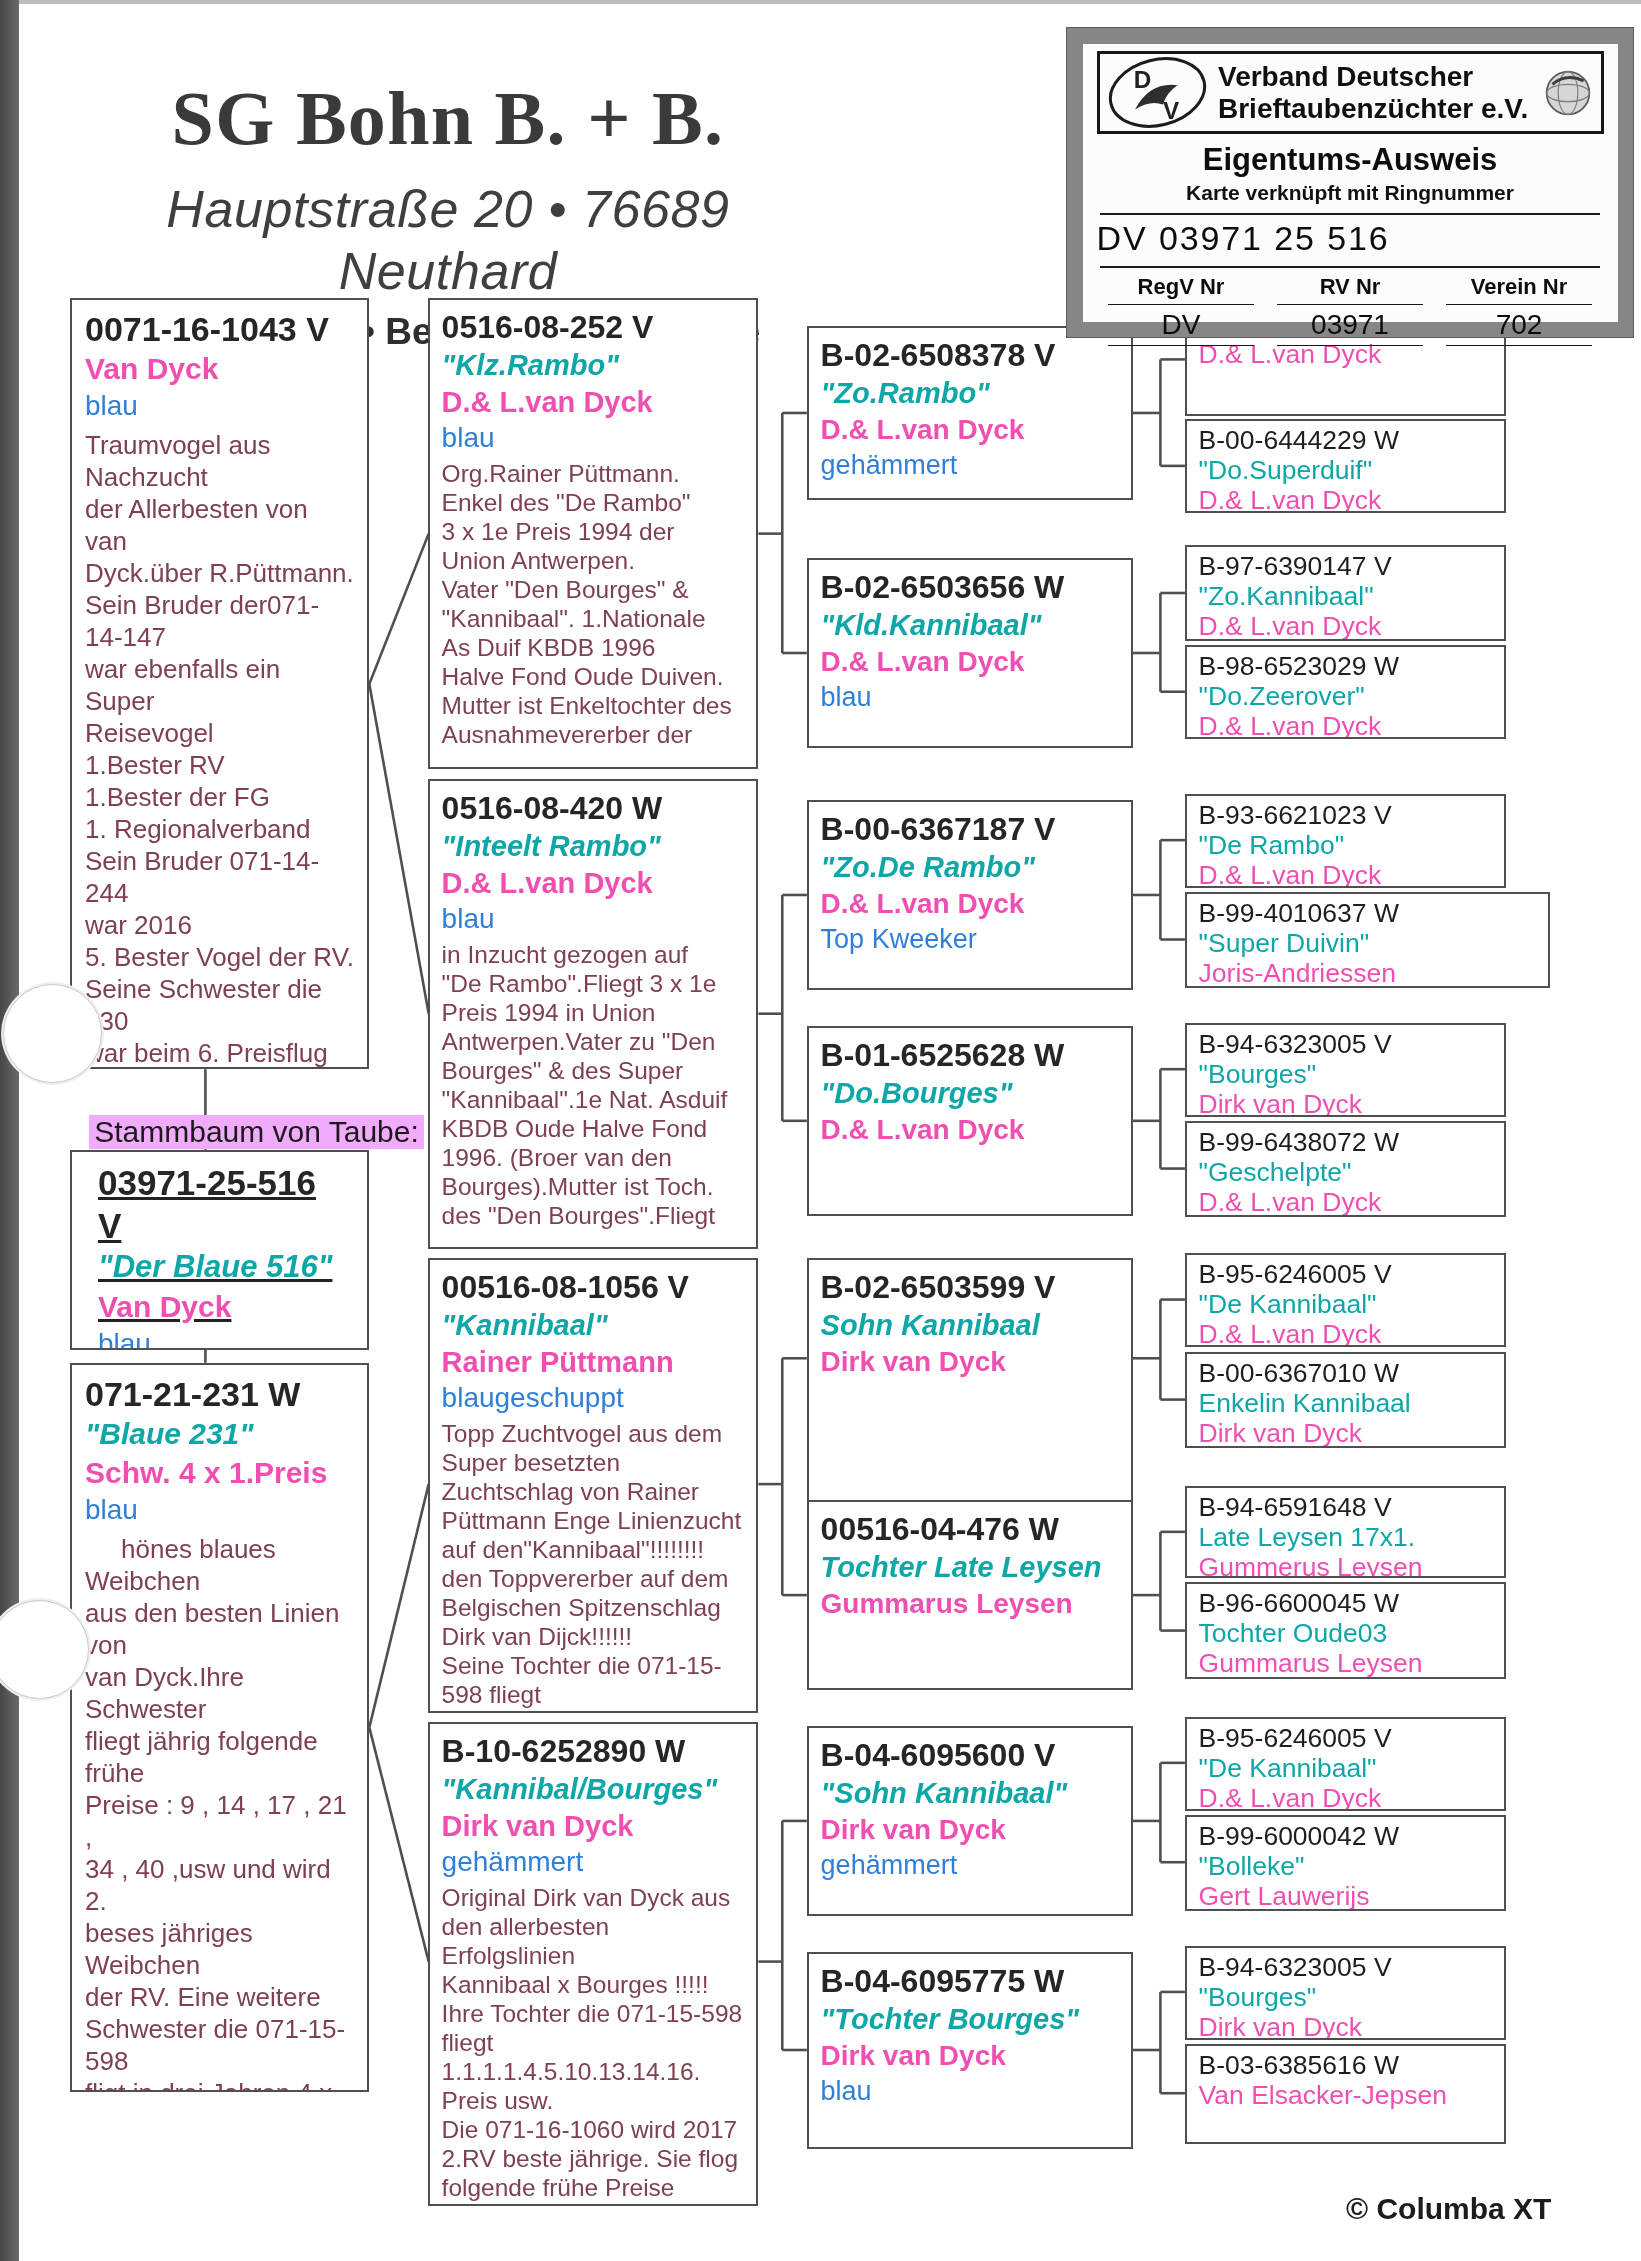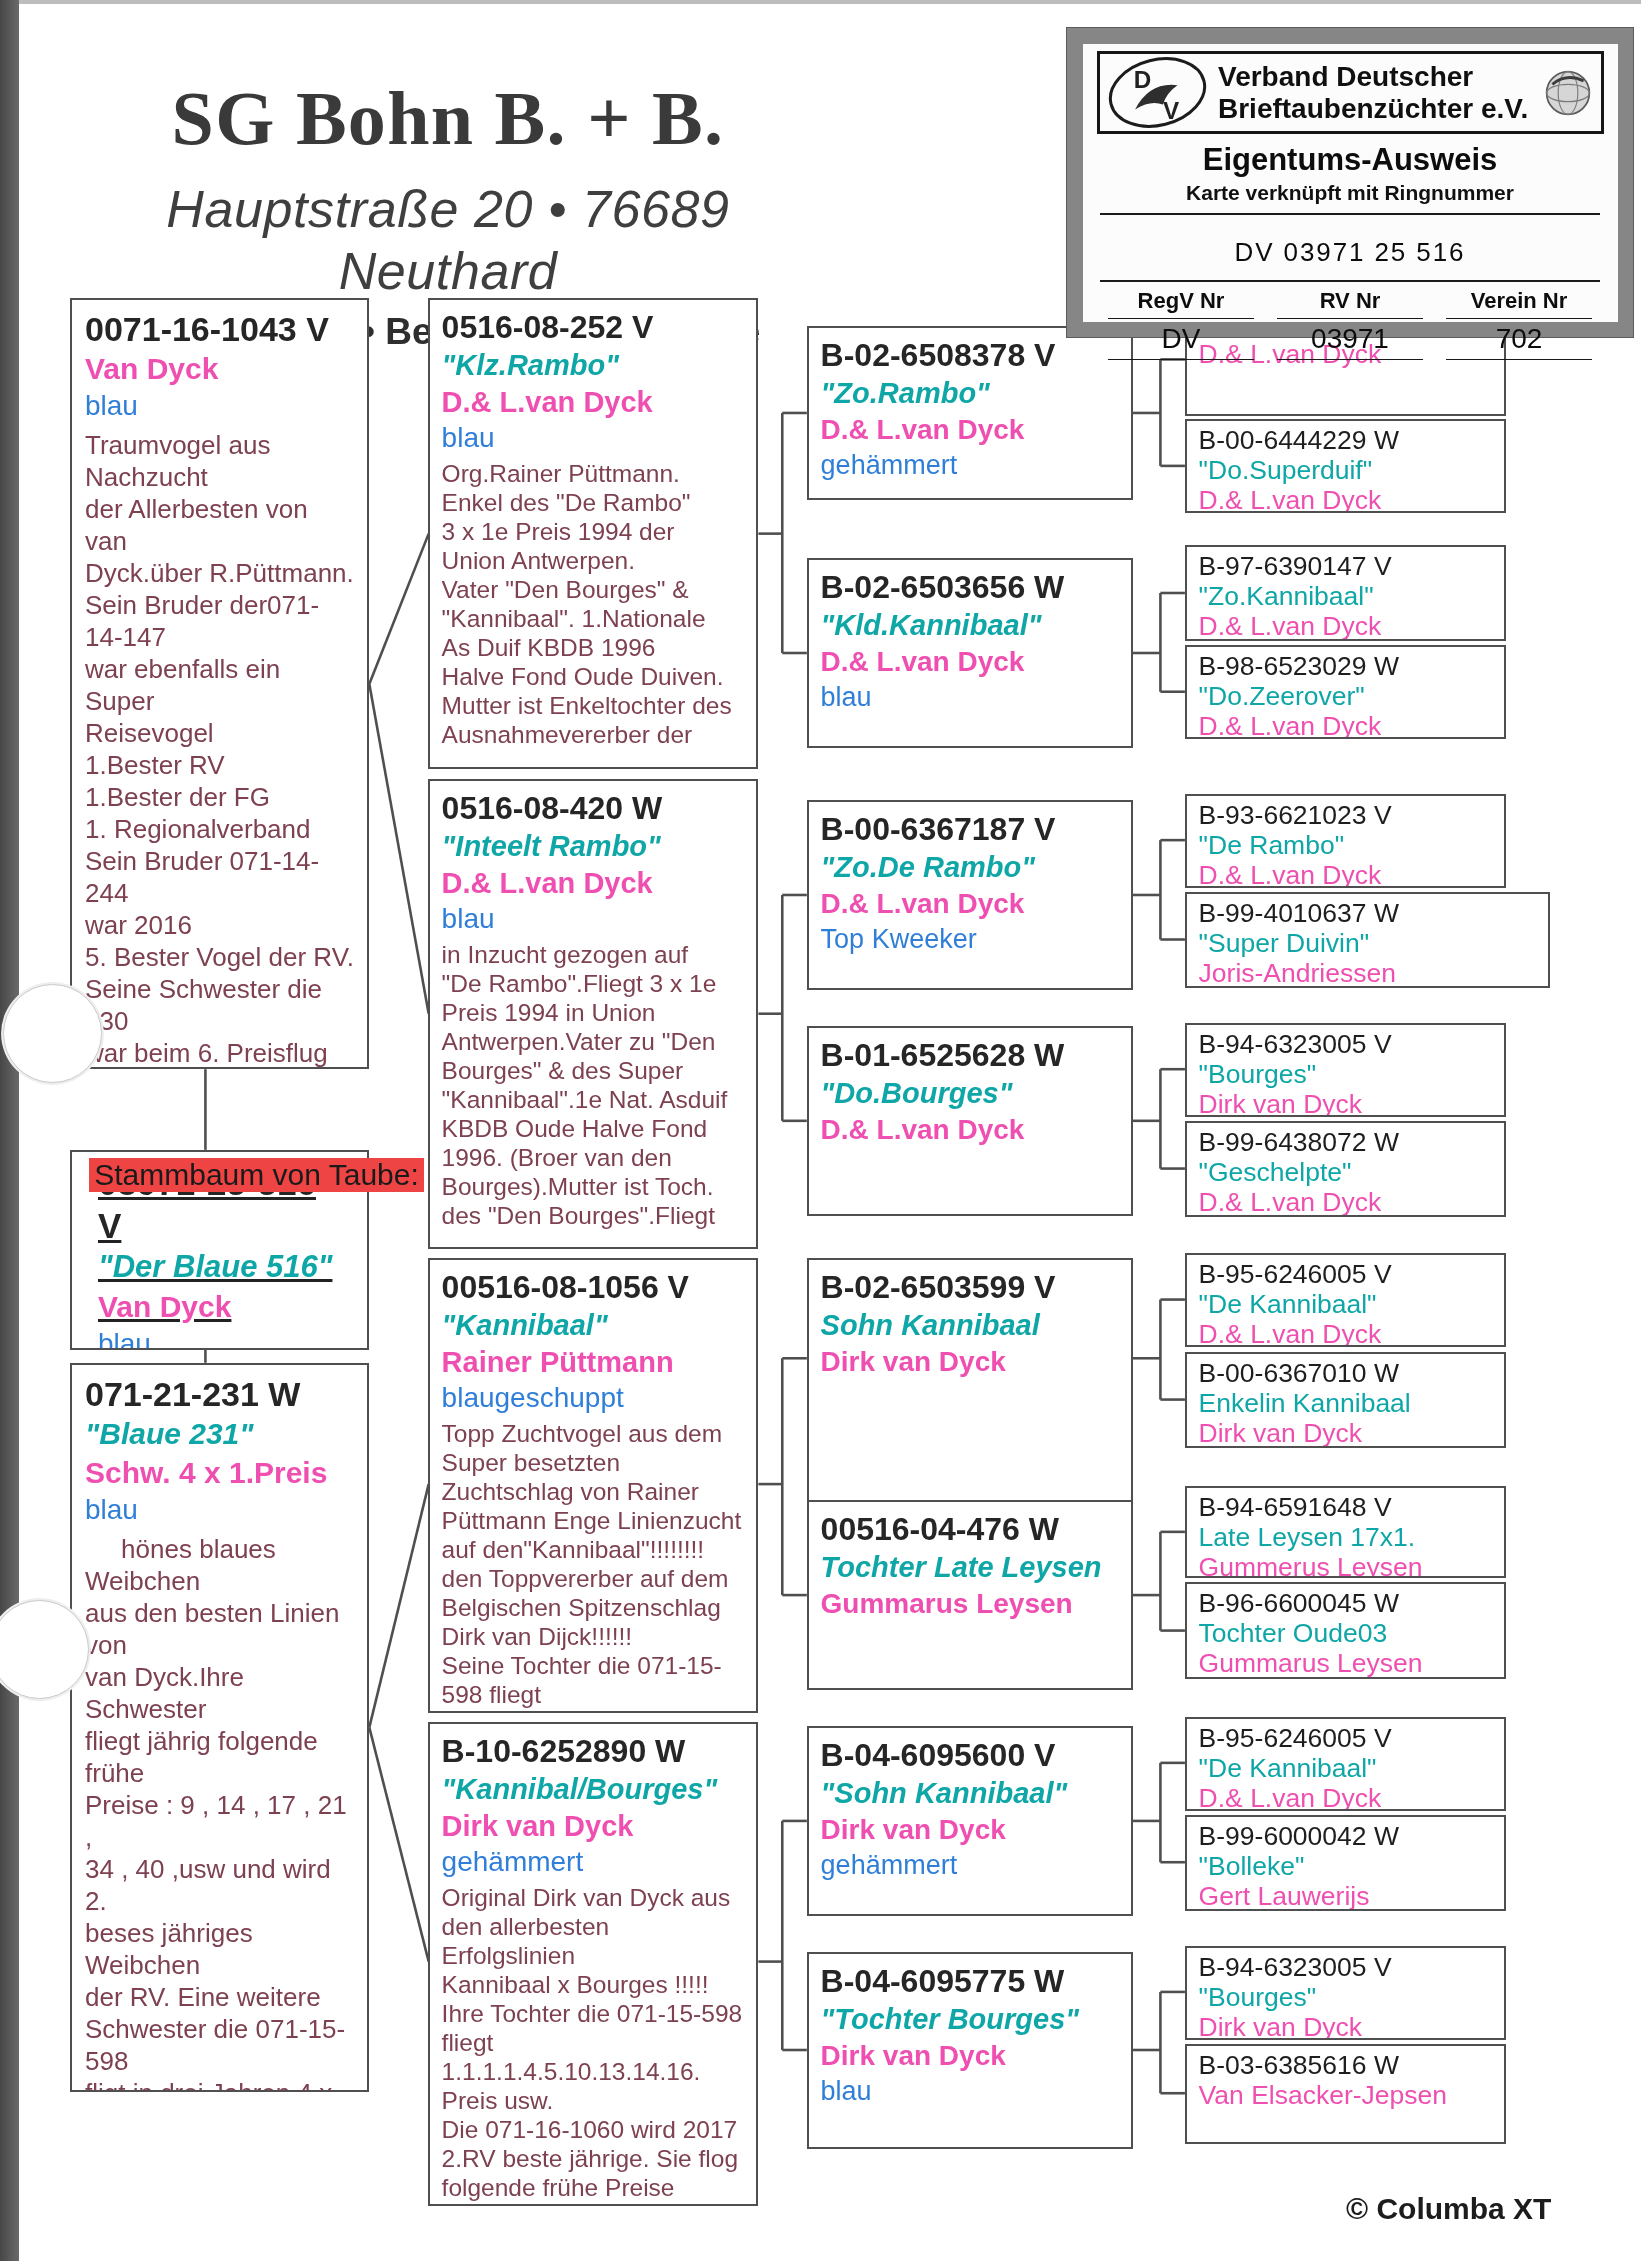--- a/index.html
+++ b/index.html
@@ -19,21 +19,21 @@
   
   .card{position:absolute;left:1066px;top:27px;width:568px;height:311px;background:#868686;
         border:1.9px solid #5b5b5b;box-sizing:border-box;padding:15.5px;z-index:10;}
   .card-inner{background:#fcfcfc;width:100%;height:100%;box-sizing:border-box;padding:5.2px 14px;}
   .card-head{border:3.2px solid #161616;display:flex;align-items:center;gap:9px;height:83px;
              box-sizing:border-box;padding:3.9px 6.5px;margin-top:2.6px;}
   .card-head-text{flex:1;font-weight:700;font-size:28px;line-height:32px;color:#101010;text-align:left;}
   .card-title{font-weight:700;font-size:31px;line-height:35px;text-align:center;margin-top:7.7px;color:#0d0d0d;}
   .card-sub{font-weight:700;font-size:21px;line-height:24.5px;text-align:center;margin-top:3.9px;color:#111;}
   .rule{border-top:2.6px solid #1b1b1b;margin:7.7px 3.9px 0;}
-  .card-ring{font-size:26px;line-height:39px;text-align:center;margin-top:18px;letter-spacing:1.9px;color:#0c0c0c;}
+  .card-ring{font-size:34px;line-height:39px;text-align:left;margin-top:4px;letter-spacing:1.9px;color:#0c0c0c;}
   .card-cols{display:flex;margin-top:6.5px;}
   .card-col{flex:1;text-align:center;}
   .card-lbl{font-weight:700;font-size:22px;line-height:26px;color:#0d0d0d;}
   .cell-line{border-top:1.9px solid #181818;margin:3.9px 11.6px 0;}
   .card-val{font-size:28px;line-height:32px;margin-top:3.9px;color:#0c0c0c;}
 
   
   .box{position:absolute;background:#fff;border:2.6px solid #4f4f4f;box-sizing:border-box;
        overflow:hidden;z-index:2;}
   .teal{color:#0ea6a6;}
@@ -67,21 +67,21 @@
   .mid .name{font-size:29px;line-height:37px;font-weight:700;font-style:italic;}
   .mid .fancier{font-size:28px;line-height:36px;font-weight:700;}
   .mid .colorline{font-size:27px;line-height:34px;}
 
   .small{padding:3.9px 11.6px;}
   .small .ring{font-size:26.5px;line-height:30px;font-weight:400;color:#1e1e1e;}
   .small .name{font-size:26.5px;line-height:30px;font-weight:400;font-style:normal;}
   .small .fancier{font-size:26.5px;line-height:30px;font-weight:400;}
 
   .tree-label{position:absolute;left:89px;top:1115px;font-size:30px;line-height:34px;
-              color:#1a1a1a;z-index:3;background:#ef4444;padding:0 5.2px;margin-top:43px;}
+              color:#1a1a1a;z-index:3;background:#f0abfc;padding:0 5.2px;}
   .footer{position:absolute;left:1346px;top:2192px;font-size:30px;font-weight:600;color:#1c1c1c;z-index:2;}
 
   .connectors{position:absolute;left:0;top:0;z-index:1;}
   .hole{position:absolute;border-radius:50%;background:#ffffff;border:1.9px solid #c9c9c9;
         box-shadow:0 0 0 1.9px #eeeeee;z-index:20;}
 </style>
 </head>
 <body>
 
 <div id="page">

